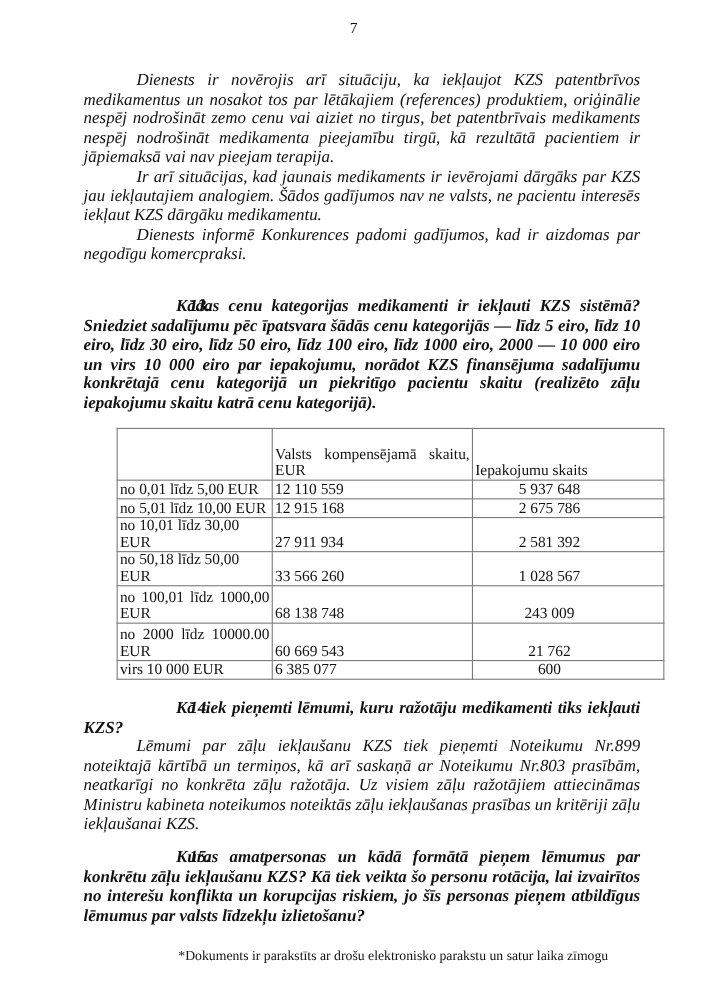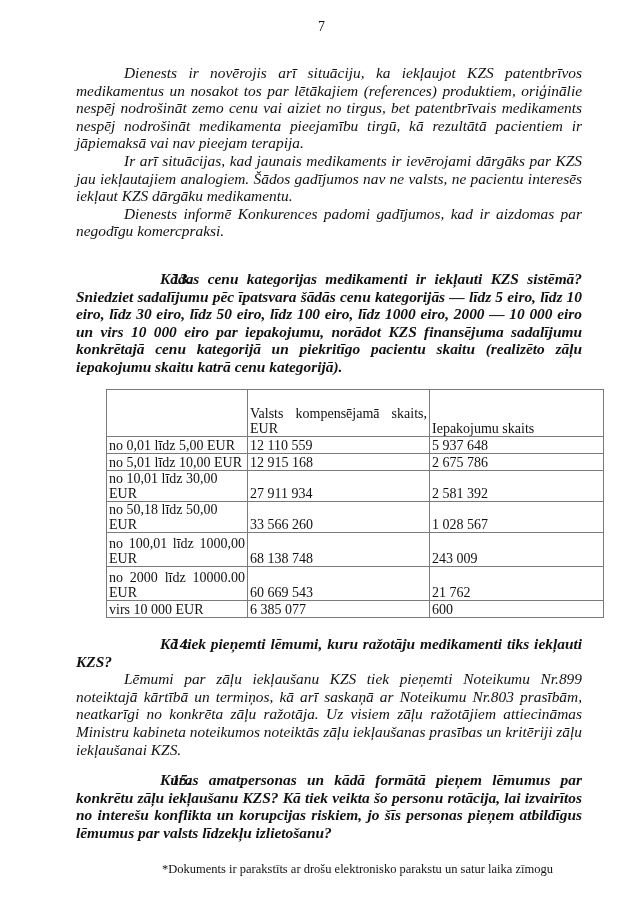--- a/index.html
+++ b/index.html
@@ -8,21 +8,21 @@
   .page-number { position: absolute; top: 19px; left: 0; width: 643px; text-align: center; font-size: 14px; }
   .block { position: absolute; left: 76px; width: 506px; font-size: 15.4px; line-height: 17.6px; text-align: justify; font-style: italic; }
   .block p { margin: 0; text-indent: 48px; }
   .bold { font-weight: bold; }
   .qnum { display: inline-block; width: 36px; }
   table.data { position: absolute; left: 106px; top: 389px; border-collapse: collapse; font-size: 14px; line-height: 15px; }
   table.data td { border: 1.3px solid #7a7a7a; padding: 0 2px; vertical-align: bottom; }
   td.c1 { width: 136px; }
   td.c2 { width: 177px; }
   td.c3 { width: 135px; }
-  td.num3 { text-align: left; padding-right: 36px !important; }
+  td.num3 { text-align: center; padding-right: 36px !important; }
   .just { text-align: justify; text-align-last: justify; display: block; }
   .footer { position: absolute; top: 862px; left: 0; width: 643px; text-align: center; font-size: 12.5px; margin-left: 36px; }
 </style>
 </head>
 <body>
 
 <div class="page-number">7</div>
 
 <div class="block" style="top:64px;">
   <p>Dienests ir novērojis arī situāciju, ka iekļaujot KZS patentbrīvos medikamentus un nosakot tos par lētākajiem (references) produktiem, oriģinālie nespēj nodrošināt zemo cenu vai aiziet no tirgus, bet patentbrīvais medikaments nespēj nodrošināt medikamenta pieejamību tirgū, kā rezultātā pacientiem ir jāpiemaksā vai nav pieejam terapija.</p>
@@ -32,21 +32,21 @@
 
 <div class="block bold" style="top:270px;">
   <p><span class="qnum">13.</span><span>Kādas cenu kategorijas medikamenti ir iekļauti KZS sistēmā? Sniedziet sadalījumu pēc īpatsvara šādās cenu kategorijās — līdz 5 eiro, līdz 10 eiro, līdz 30 eiro, līdz 50 eiro, līdz 100 eiro, līdz 1000 eiro, 2000 — 10 000 eiro un virs 10 000 eiro par iepakojumu, norādot KZS finansējuma sadalījumu konkrētajā cenu kategorijā un piekritīgo pacientu skaitu (realizēto zāļu iepakojumu skaitu katrā cenu kategorijā).</span></p>
 </div>
 
 <table class="data">
   <tbody>
       <tr style="height:47px;">
     <td class="c1"></td>
     <td class="c2">
-          <span class="just">Valsts kompensējamā skaits, EUR</span>
+          <span class="just">Valsts kompensējamā skaitu, EUR</span>
         </td>
     <td class="c3">Iepakojumu skaits</td>
   </tr>
   <tr style="height:17px;">
     <td class="c1">no 0,01 līdz 5,00 EUR</td>
     <td class="c2">12 110 559</td>
     <td class="c3 num3">5 937 648</td>
   </tr>
   <tr style="height:17px;">
     <td class="c1">no 5,01 līdz 10,00 EUR</td>

